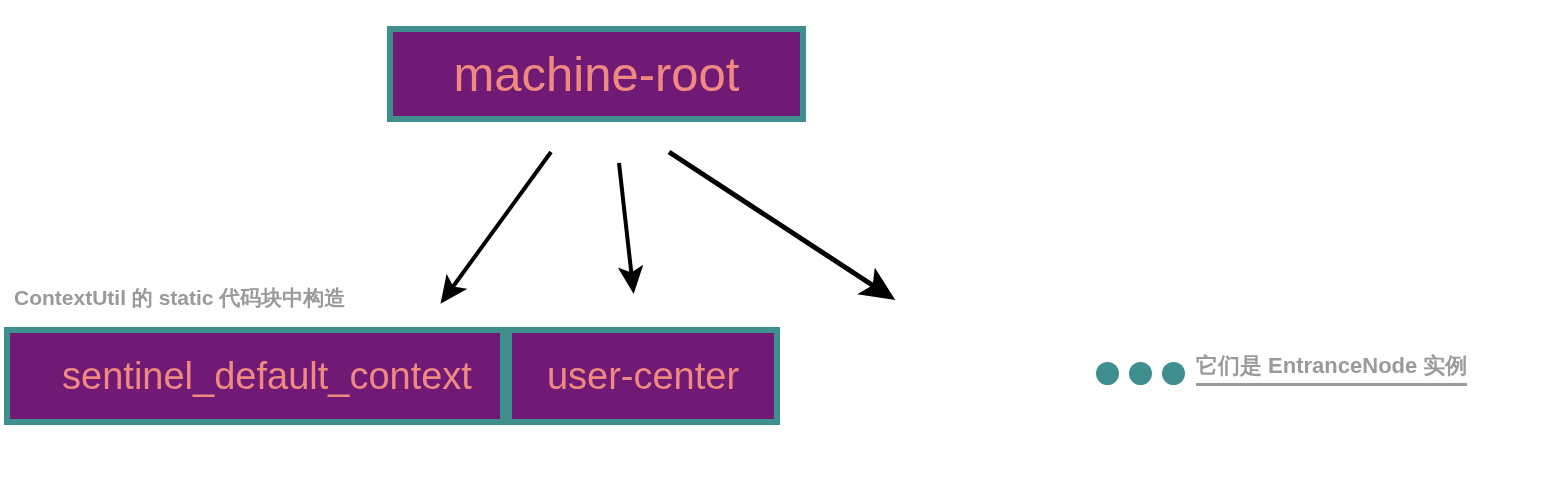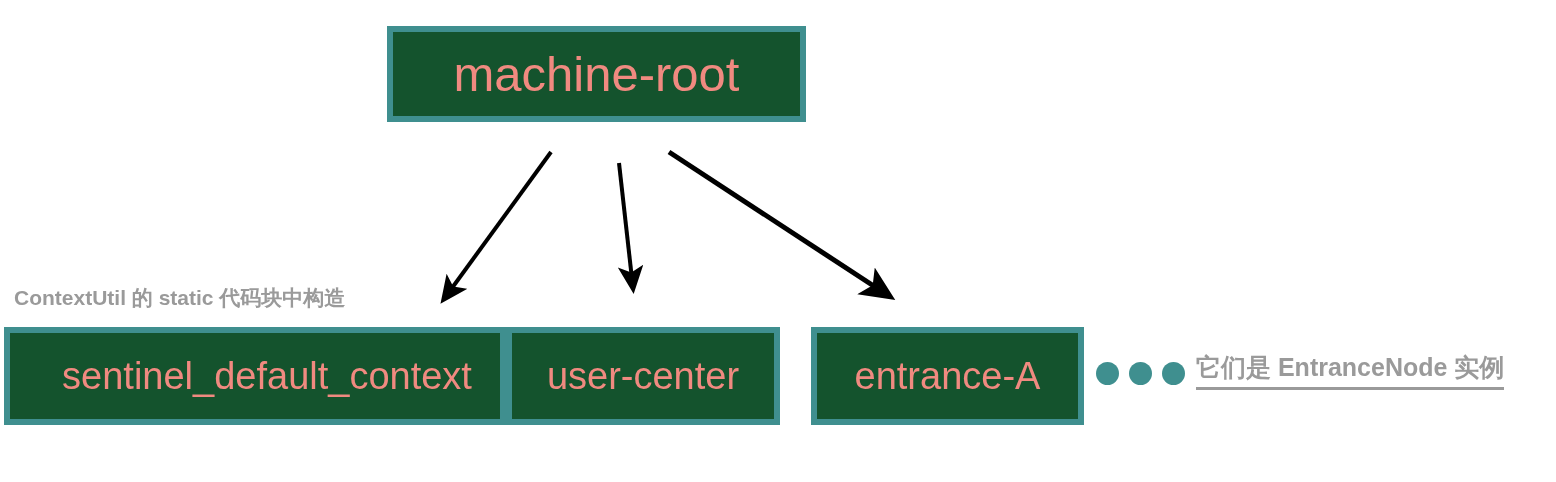--- a/index.html
+++ b/index.html
@@ -13,21 +13,21 @@
   #canvas {
     position: relative;
     width: 1556px;
     height: 482px;
     background: #ffffff;
     overflow: hidden;
   }
   .node-box {
     position: absolute;
     box-sizing: border-box;
-    background: #14532d;
+    background: #701a75;
     border: 6px solid var(--teal, #3f8f8f);
     display: flex;
     align-items: center;
     justify-content: center;
   }
   .node-label {
     color: #f08a80;
     font-weight: 400;
     line-height: 1;
     white-space: nowrap;
@@ -85,21 +85,21 @@
     line-height: 1.1;
   }
   #annotation-left {
     left: 14px;
     top: 286px;
     font-size: 21px;
   }
   #annotation-right {
     left: 1196px;
     top: 354px;
-    font-size: 25px;
+    font-size: 22px;
     border-bottom: 3px solid #9a9a9a;
     padding-bottom: 5px;
   }
   #dots-group {
     position: absolute;
     left: 1096px;
     top: 362px;
     display: flex;
     gap: 10px;
     align-items: center;
@@ -134,23 +134,20 @@
   <div class="annotation" id="annotation-left" style="color: rgb(154, 154, 154); text-align: center;">ContextUtil 的 static 代码块中构造</div>
 
   <div class="node-box" id="node-default-context" style="border-color: rgb(63, 143, 143);">
     <span class="node-label" style="color: rgb(240, 138, 128);">sentinel_default_context</span>
   </div>
 
   <div class="node-box" id="node-user-center" style="border-color: rgb(63, 143, 143);">
     <span class="node-label" style="color: rgb(240, 138, 128);">user-center</span>
   </div>
 
-  <div class="node-box" id="node-entrance-a" style="border-color: rgb(63, 143, 143);">
-    <span class="node-label" style="color: rgb(240, 138, 128);">entrance-A</span>
-  </div>
 
   <div id="dots-group">
     <span class="dot" style="background: rgb(63, 143, 143);"></span>
     <span class="dot" style="background: rgb(63, 143, 143);"></span>
     <span class="dot" style="background: rgb(63, 143, 143);"></span>
   </div>
 
   <div class="annotation" id="annotation-right" style="color: rgb(154, 154, 154); border-bottom-color: rgb(154, 154, 154);">它们是 EntranceNode 实例</div>
 
 </div>

